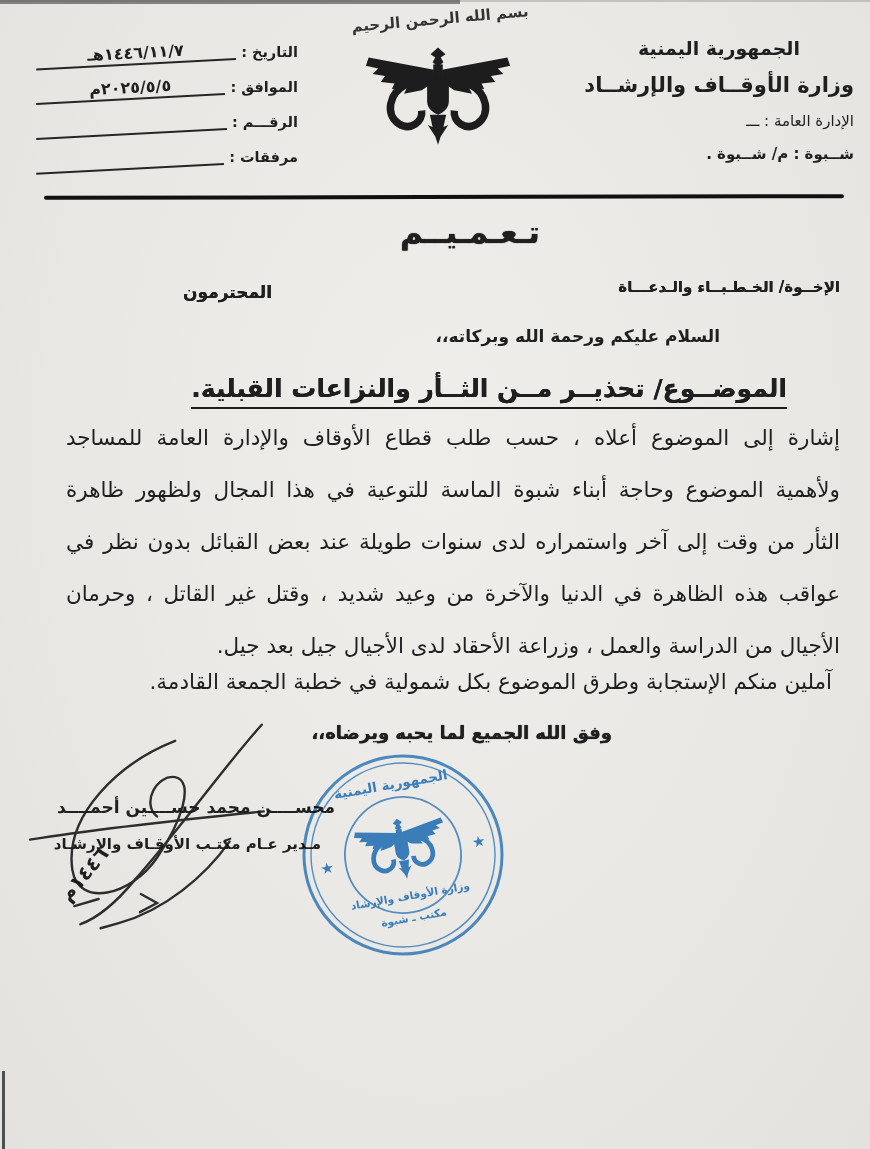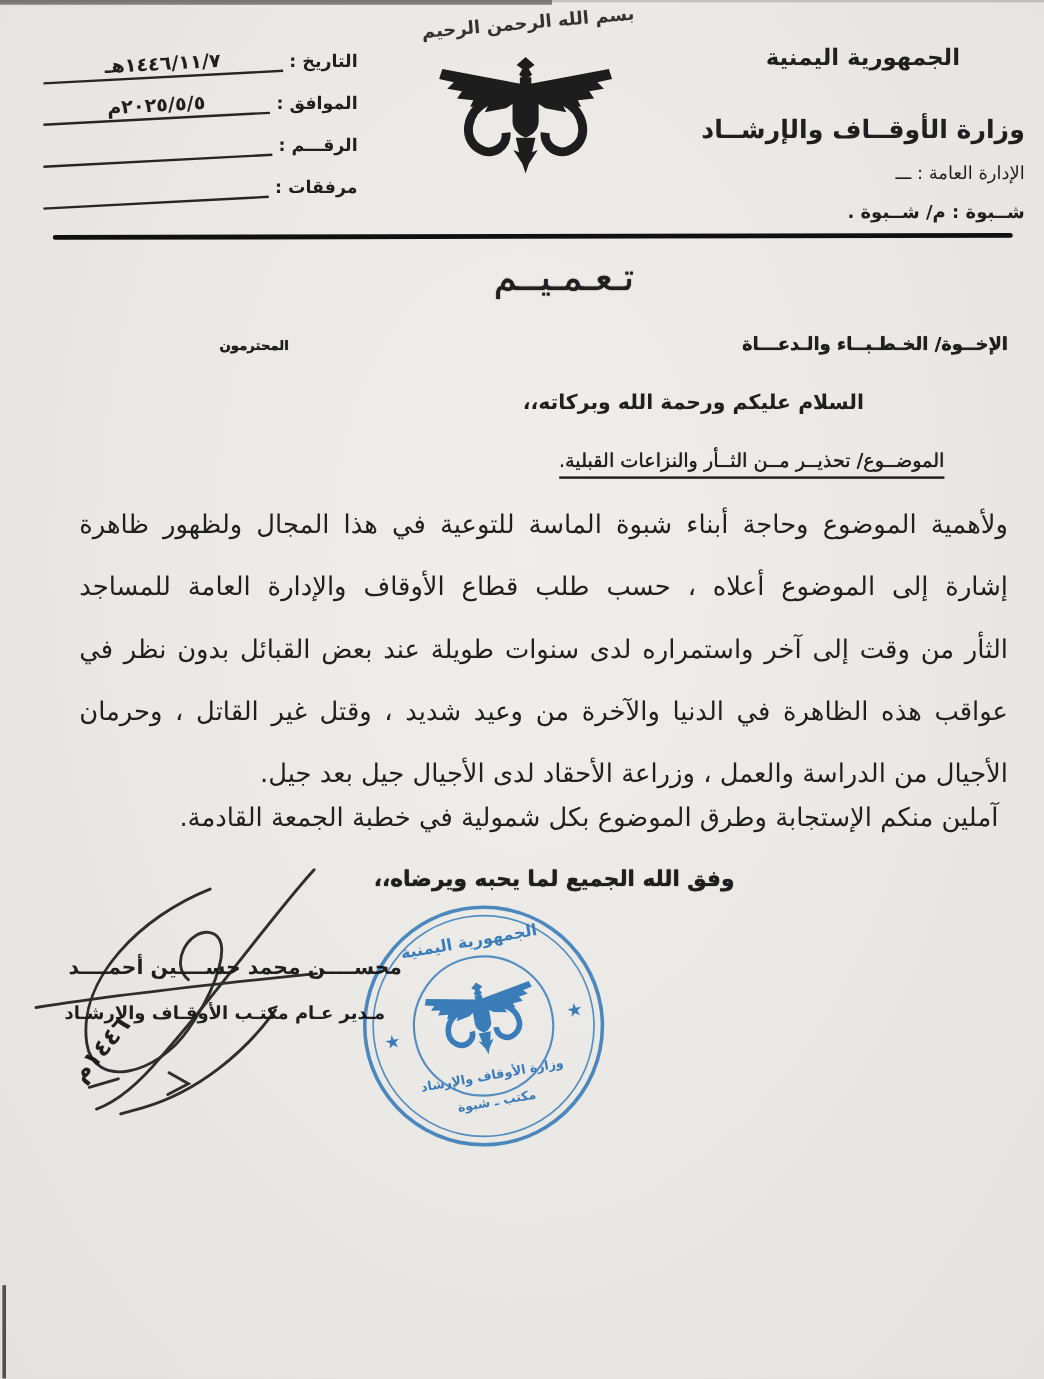--- a/index.html
+++ b/index.html
@@ -21,50 +21,50 @@
 
   .basmala{
     position:absolute;top:10px;left:335px;width:210px;
     text-align:center;font-size:15px;font-weight:bold;
     transform:rotate(-5deg);letter-spacing:-1px;opacity:.9;
   }
   .emblem{position:absolute;top:44px;left:352px;width:172px;height:102px;color:#1d1d1d;}
 
   .hdr-right{position:absolute;top:30px;right:16px;width:312px;text-align:right;}
   .hdr-right .country{font-size:19px;font-weight:bold;padding-right:54px;line-height:36px;}
-  .hdr-right .ministry{font-size:21px;font-weight:bold;line-height:38px;letter-spacing:1px;margin-top:23px;}
+  .hdr-right .ministry{font-size:21px;font-weight:bold;line-height:38px;letter-spacing:1px;}
   .hdr-right .gadmin{font-size:15px;font-weight:normal;line-height:34px;}
   .hdr-right .badmin{font-size:15px;font-weight:bold;line-height:32px;}
 
   .hdr-left{position:absolute;top:38px;left:36px;width:262px;}
   .field-row{display:flex;align-items:flex-end;gap:5px;margin-bottom:13px;height:22px;}
   .field-label{font-size:14.5px;font-weight:bold;white-space:nowrap;}
   .field-value{
     flex:1;border-bottom:2px solid #262626;
     font-size:16px;font-weight:bold;text-align:center;
     transform:rotate(-3deg);transform-origin:right bottom;
     line-height:20px;white-space:nowrap;
   }
 
   .divider{position:absolute;top:195px;left:44px;right:26px;height:4px;background:#101010;border-radius:2px;transform:rotate(-.12deg);}
 
   .doc-title{
     position:absolute;top:214px;left:200px;width:540px;
-    text-align:center;font-size:31px;font-weight:normal;
+    text-align:center;font-size:31px;font-weight:bold;
     text-shadow:0 0 1px #000;
   }
 
   .addressee-main{position:absolute;top:278px;right:30px;font-size:15px;font-weight:bold;text-shadow:0 0 .6px #000;}
-  .addressee-honorific{position:absolute;top:282px;left:183px;font-size:11px;font-weight:bold;text-shadow:0 0 .6px #000;}
+  .addressee-honorific{position:absolute;top:282px;left:183px;font-size:17px;font-weight:bold;text-shadow:0 0 .6px #000;}
 
   .greeting{position:absolute;top:326px;right:150px;font-size:17px;font-weight:bold;}
 
   .subject{
     position:absolute;top:374px;right:83px;
-    font-size:16px;font-weight:normal;text-shadow:0 0 .6px #000;
+    font-size:25px;font-weight:bold;text-shadow:0 0 .6px #000;
     border-bottom:2px solid #1c1c1c;padding-bottom:4px;
   }
 
   .body-text{position:absolute;top:412px;right:30px;left:66px;}
   .body-line{
     font-size:21.5px;line-height:52px;
     text-align:justify;text-align-last:justify;
     white-space:nowrap;
   }
   .body-line.last{text-align:left;text-align-last:right;}
@@ -152,22 +152,22 @@
   <div class="doc-title">تـعـمـيــم</div>
 
   <div class="addressee-main">الإخــوة/ الخـطـبــاء والـدعـــاة</div>
   <div class="addressee-honorific">المحترمون</div>
 
   <div class="greeting">السلام عليكم ورحمة الله وبركاته،،</div>
 
   <div class="subject">الموضــوع/ تحذيــر مــن الثــأر والنزاعات القبلية.</div>
 
   <div class="body-text">
+    <div class="body-line">إشارة إلى الموضوع أعلاه ، حسب طلب قطاع الأوقاف والإدارة العامة للمساجد</div>
     <div class="body-line">ولأهمية الموضوع وحاجة أبناء شبوة الماسة للتوعية في هذا المجال ولظهور ظاهرة</div>
-    <div class="body-line">إشارة إلى الموضوع أعلاه ، حسب طلب قطاع الأوقاف والإدارة العامة للمساجد</div>
     <div class="body-line">الثأر من وقت إلى آخر واستمراره لدى سنوات طويلة عند بعض القبائل بدون نظر في</div>
     <div class="body-line">عواقب هذه الظاهرة في الدنيا والآخرة من وعيد شديد ، وقتل غير القاتل ، وحرمان</div>
     <div class="body-line last">الأجيال من الدراسة والعمل ، وزراعة الأحقاد لدى الأجيال جيل بعد جيل.</div>
   </div>
 
   <div class="para2">آملين منكم الإستجابة وطرق الموضوع بكل شمولية في خطبة الجمعة القادمة.</div>
 
   <div class="closing">وفق الله الجميع لما يحبه ويرضاه،،</div>
 
   <div class="sig-block">

